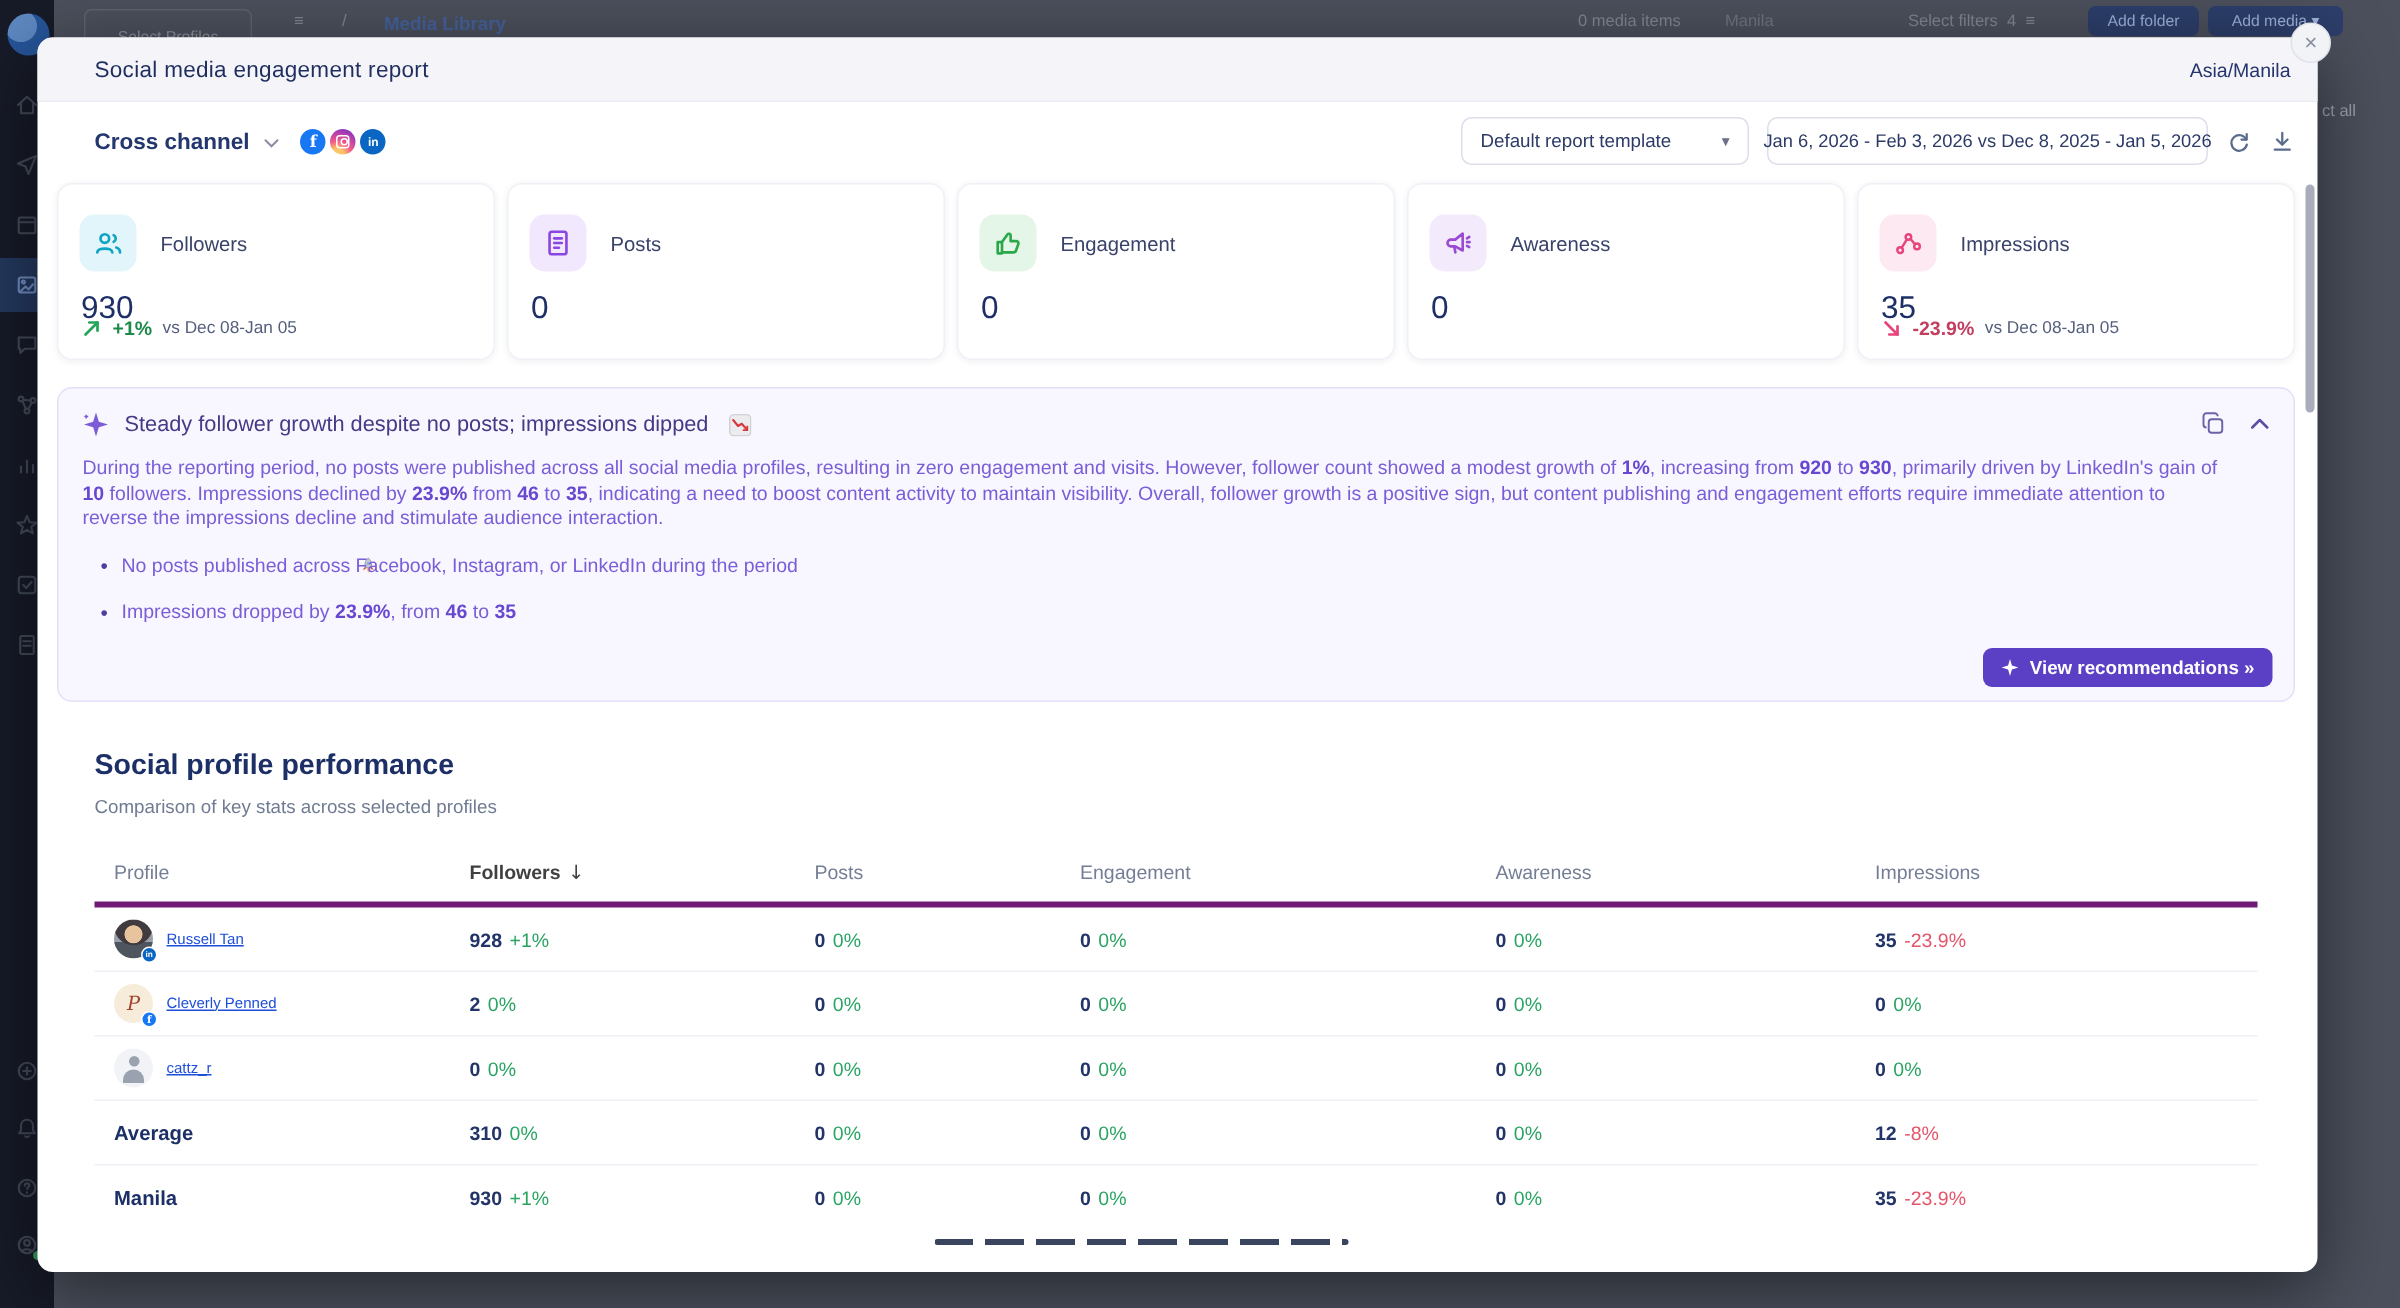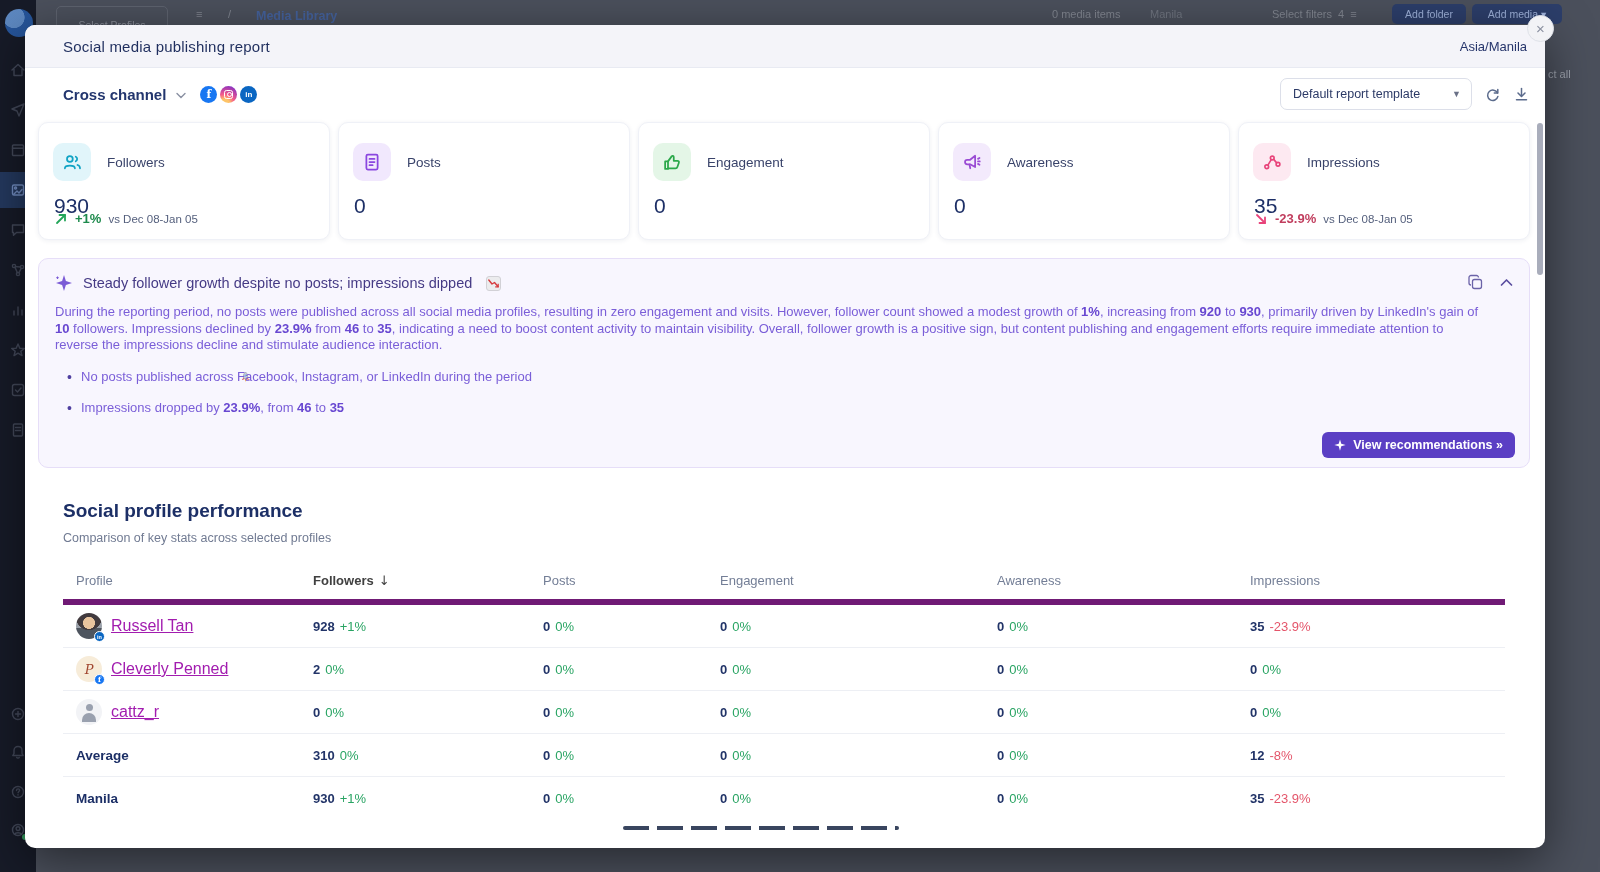--- a/index.html
+++ b/index.html
@@ -83,27 +83,27 @@
   .ai-cta { position:absolute; right:14px; bottom:9px; background:#5b3fc4; color:#fff; border:none; border-radius:6px;
             height:26px; padding:0 12px; font-size:12.5px; font-weight:600; display:flex; align-items:center; gap:7px;
             cursor:pointer; font-family:inherit; }
   .emoji-ic { display:inline-block; vertical-align:-2px; margin-left:4px; }
 
   
   .sec-title { margin:32px 15px 0 38px; font-size:19px; color:#1c2f66; font-weight:600; }
   .sec-sub { margin:9px 15px 0 38px; font-size:12.5px; color:#707a92; }
   .ptable { margin:17px 0 0 38px; width:1442px; font-size:13px; }
   .trow { display:grid; grid-template-columns:250px 230px 177px 277px 253px 255px; align-items:center; }
-  .thead { height:43px; color:#737e96; border-bottom:6px solid #701a75; }
+  .thead { height:43px; color:#737e96; border-bottom:4px solid #701a75; }
   .thead .hc:first-child { padding-left:13px; }
   .th-sorted { color:#404040; font-weight:600; }
   .sort-arrow { font-family:"DejaVu Sans",sans-serif; margin-left:5px; font-weight:400; }
   .trow.data { height:43px; border-bottom:1px solid #edeff4; }
   .pcell { display:flex; align-items:center; gap:9px; padding-left:13px; }
-  .pname { color:#a21caf; text-decoration:underline; cursor:pointer; font-size:16px; }
+  .pname { color:#1d4ed8; text-decoration:underline; cursor:pointer; font-size:10px; }
   .sum-name { color:#1c2f66; font-weight:700; padding-left:13px; font-size:13.5px; }
   .cv { color:#223468; font-weight:700; }
   .cd { margin-left:5px; }
   .cd[data-tone="pos"] { color:#29a463; }
   .cd[data-tone="neg"] { color:#e4556a; }
 
   .avatar { position:relative; width:26px; height:26px; border-radius:50%; flex:none; }
   .av-photo { background:
       radial-gradient(circle at 50% 38%, #e8c49e 0 28%, transparent 30%),
       radial-gradient(circle at 50% 16%, #413a3e 0 50%, transparent 52%),
@@ -205,41 +205,42 @@
         <circle cx="8" cy="6.6" r="1.9"></circle>
         <path d="M4.6 12.3 c.8-2 6-2 6.8 0"></path>
       </svg>
     <div class="green-dot"></div>
   </div>
 
   <div class="modal">
     <div class="close-btn">×</div>
 
     <div class="modal-header">
-      <span class="modal-title">Social media publishing report</span>
+      <span class="modal-title">Social media engagement report</span>
       <span class="tz">Asia/Manila</span>
     </div>
 
     <div class="toolbar">
       <span class="channel-label">Cross channel</span>
       <svg class="chev-down" width="10" height="7" viewBox="0 0 10 7">
           <polyline points="1,1.5 5,5.5 9,1.5" fill="none" stroke="#8a90a2" stroke-width="1.4" stroke-linecap="round"></polyline>
         </svg>
       <div class="socials">
         <span class="soc soc-fb">f</span>
         <span class="soc soc-ig">
             <span class="cam"></span>
           </span>
         <span class="soc soc-li">in</span>
       </div>
       <div class="tool-right">
         <div class="tpl-select">
           <span>Default report template</span>
           <span class="car">▼</span>
         </div>
+        <div class="date-box">Jan 6, 2026 - Feb 3, 2026 vs Dec 8, 2025 - Jan 5, 2026</div>
         <svg class="tb-icon" width="17" height="17" viewBox="0 0 17 17">
             <path d="M13.5 7 a5.2 5.2 0 1 0 .4 3.4" fill="none" stroke="#5b6b8c" stroke-width="1.5" stroke-linecap="round"></path>
             <polyline points="13.8,3.4 13.8,7 10.3,7" fill="none" stroke="#5b6b8c" stroke-width="1.5" stroke-linecap="round" stroke-linejoin="round"></polyline>
           </svg>
         <svg class="tb-icon" width="17" height="17" viewBox="0 0 17 17">
             <line x1="8.5" y1="2.5" x2="8.5" y2="10" stroke="#5b6b8c" stroke-width="1.5" stroke-linecap="round"></line>
             <polyline points="5,7 8.5,10.5 12,7" fill="none" stroke="#5b6b8c" stroke-width="1.5" stroke-linecap="round" stroke-linejoin="round"></polyline>
             <line x1="3.5" y1="13.8" x2="13.5" y2="13.8" stroke="#5b6b8c" stroke-width="1.5" stroke-linecap="round"></line>
           </svg>
       </div>

